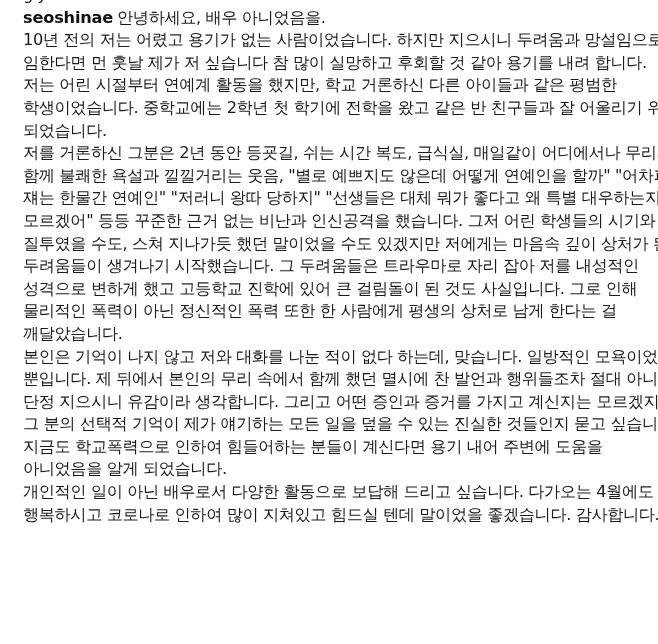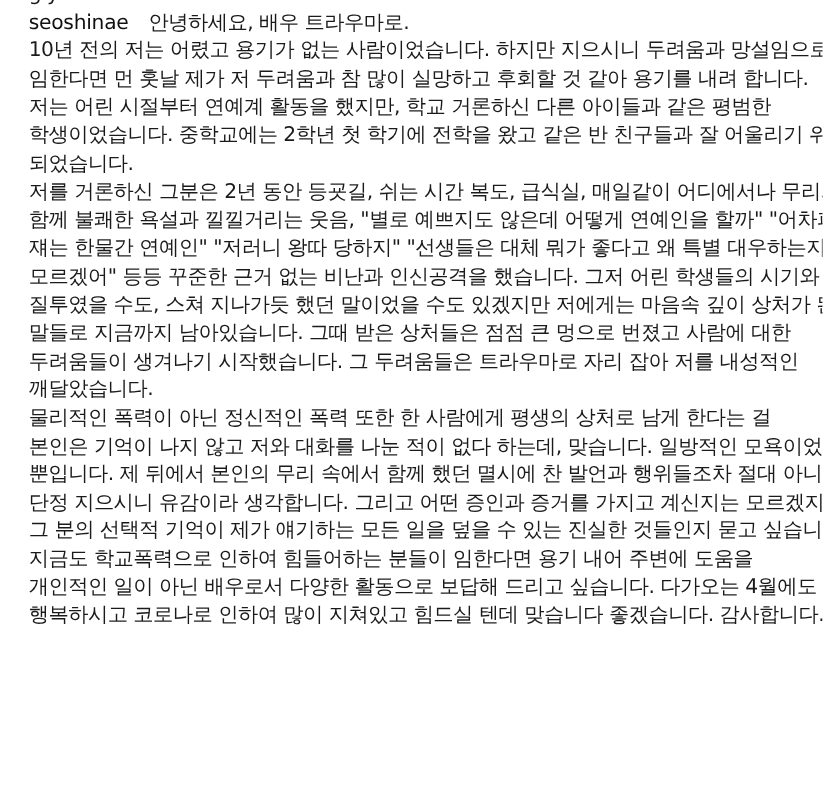--- a/index.html
+++ b/index.html
@@ -25,48 +25,49 @@
       letter-spacing: -0.4px;
     }
     .line {
       white-space: nowrap;
       height: 22.6px;
     }
     .cut-line {
       color: #1a1a1a;
     }
     .username {
-      font-weight: normal;
+      font-weight: bold;
       color: #111111;
-      margin-right: 16px;
+      margin-right: 4px;
       letter-spacing: -0.2px;
     }
   </style>
 </head>
 <body>
 
 <div class="post">
   <div class="line cut-line">g    y</div>
   <div class="line">
-    <span class="username">seoshinae</span><span>안녕하세요, 배우 트라우마로.</span>
+    <span class="username">seoshinae</span><span>안녕하세요, 배우 아니었음을.</span>
   </div>
   <div class="line">10년 전의 저는 어렸고 용기가 없는 사람이었습니다. 하지만 지으시니 두려움과 망설임으로</div>
-  <div class="line">임한다면 먼 훗날 제가 저 두려움과 참 많이 실망하고 후회할 것 같아 용기를 내려 합니다.</div>
+  <div class="line">임한다면 먼 훗날 제가 저 싶습니다 참 많이 실망하고 후회할 것 같아 용기를 내려 합니다.</div>
   <div class="line">저는 어린 시절부터 연예계 활동을 했지만, 학교 거론하신 다른 아이들과 같은 평범한</div>
   <div class="line">학생이었습니다. 중학교에는 2학년 첫 학기에 전학을 왔고 같은 반 친구들과 잘 어울리기 위해</div>
   <div class="line">되었습니다.</div>
   <div class="line">저를 거론하신 그분은 2년 동안 등굣길, 쉬는 시간 복도, 급식실, 매일같이 어디에서나 무리와</div>
   <div class="line">함께 불쾌한 욕설과 낄낄거리는 웃음, "별로 예쁘지도 않은데 어떻게 연예인을 할까" "어차피</div>
   <div class="line">쟤는 한물간 연예인" "저러니 왕따 당하지" "선생들은 대체 뭐가 좋다고 왜 특별 대우하는지</div>
   <div class="line">모르겠어" 등등 꾸준한 근거 없는 비난과 인신공격을 했습니다. 그저 어린 학생들의 시기와</div>
   <div class="line">질투였을 수도, 스쳐 지나가듯 했던 말이었을 수도 있겠지만 저에게는 마음속 깊이 상처가 된</div>
-  <div class="line">말들로 지금까지 남아있습니다. 그때 받은 상처들은 점점 큰 멍으로 번졌고 사람에 대한</div>
   <div class="line">두려움들이 생겨나기 시작했습니다. 그 두려움들은 트라우마로 자리 잡아 저를 내성적인</div>
+  <div class="line">성격으로 변하게 했고 고등학교 진학에 있어 큰 걸림돌이 된 것도 사실입니다. 그로 인해</div>
+  <div class="line">물리적인 폭력이 아닌 정신적인 폭력 또한 한 사람에게 평생의 상처로 남게 한다는 걸</div>
   <div class="line">깨달았습니다.</div>
-  <div class="line">물리적인 폭력이 아닌 정신적인 폭력 또한 한 사람에게 평생의 상처로 남게 한다는 걸</div>
   <div class="line">본인은 기억이 나지 않고 저와 대화를 나눈 적이 없다 하는데, 맞습니다. 일방적인 모욕이었을</div>
   <div class="line">뿐입니다. 제 뒤에서 본인의 무리 속에서 함께 했던 멸시에 찬 발언과 행위들조차 절대 아니라</div>
   <div class="line">단정 지으시니 유감이라 생각합니다. 그리고 어떤 증인과 증거를 가지고 계신지는 모르겠지만</div>
   <div class="line">그 분의 선택적 기억이 제가 얘기하는 모든 일을 덮을 수 있는 진실한 것들인지 묻고 싶습니다.</div>
-  <div class="line">지금도 학교폭력으로 인하여 힘들어하는 분들이 임한다면 용기 내어 주변에 도움을</div>
+  <div class="line">지금도 학교폭력으로 인하여 힘들어하는 분들이 계신다면 용기 내어 주변에 도움을</div>
+  <div class="line">아니었음을 알게 되었습니다.</div>
   <div class="line">개인적인 일이 아닌 배우로서 다양한 활동으로 보답해 드리고 싶습니다. 다가오는 4월에도</div>
-  <div class="line">행복하시고 코로나로 인하여 많이 지쳐있고 힘드실 텐데 맞습니다 좋겠습니다. 감사합니다.</div>
+  <div class="line">행복하시고 코로나로 인하여 많이 지쳐있고 힘드실 텐데 말이었을 좋겠습니다. 감사합니다.</div>
 </div>
 
 </body></html>

